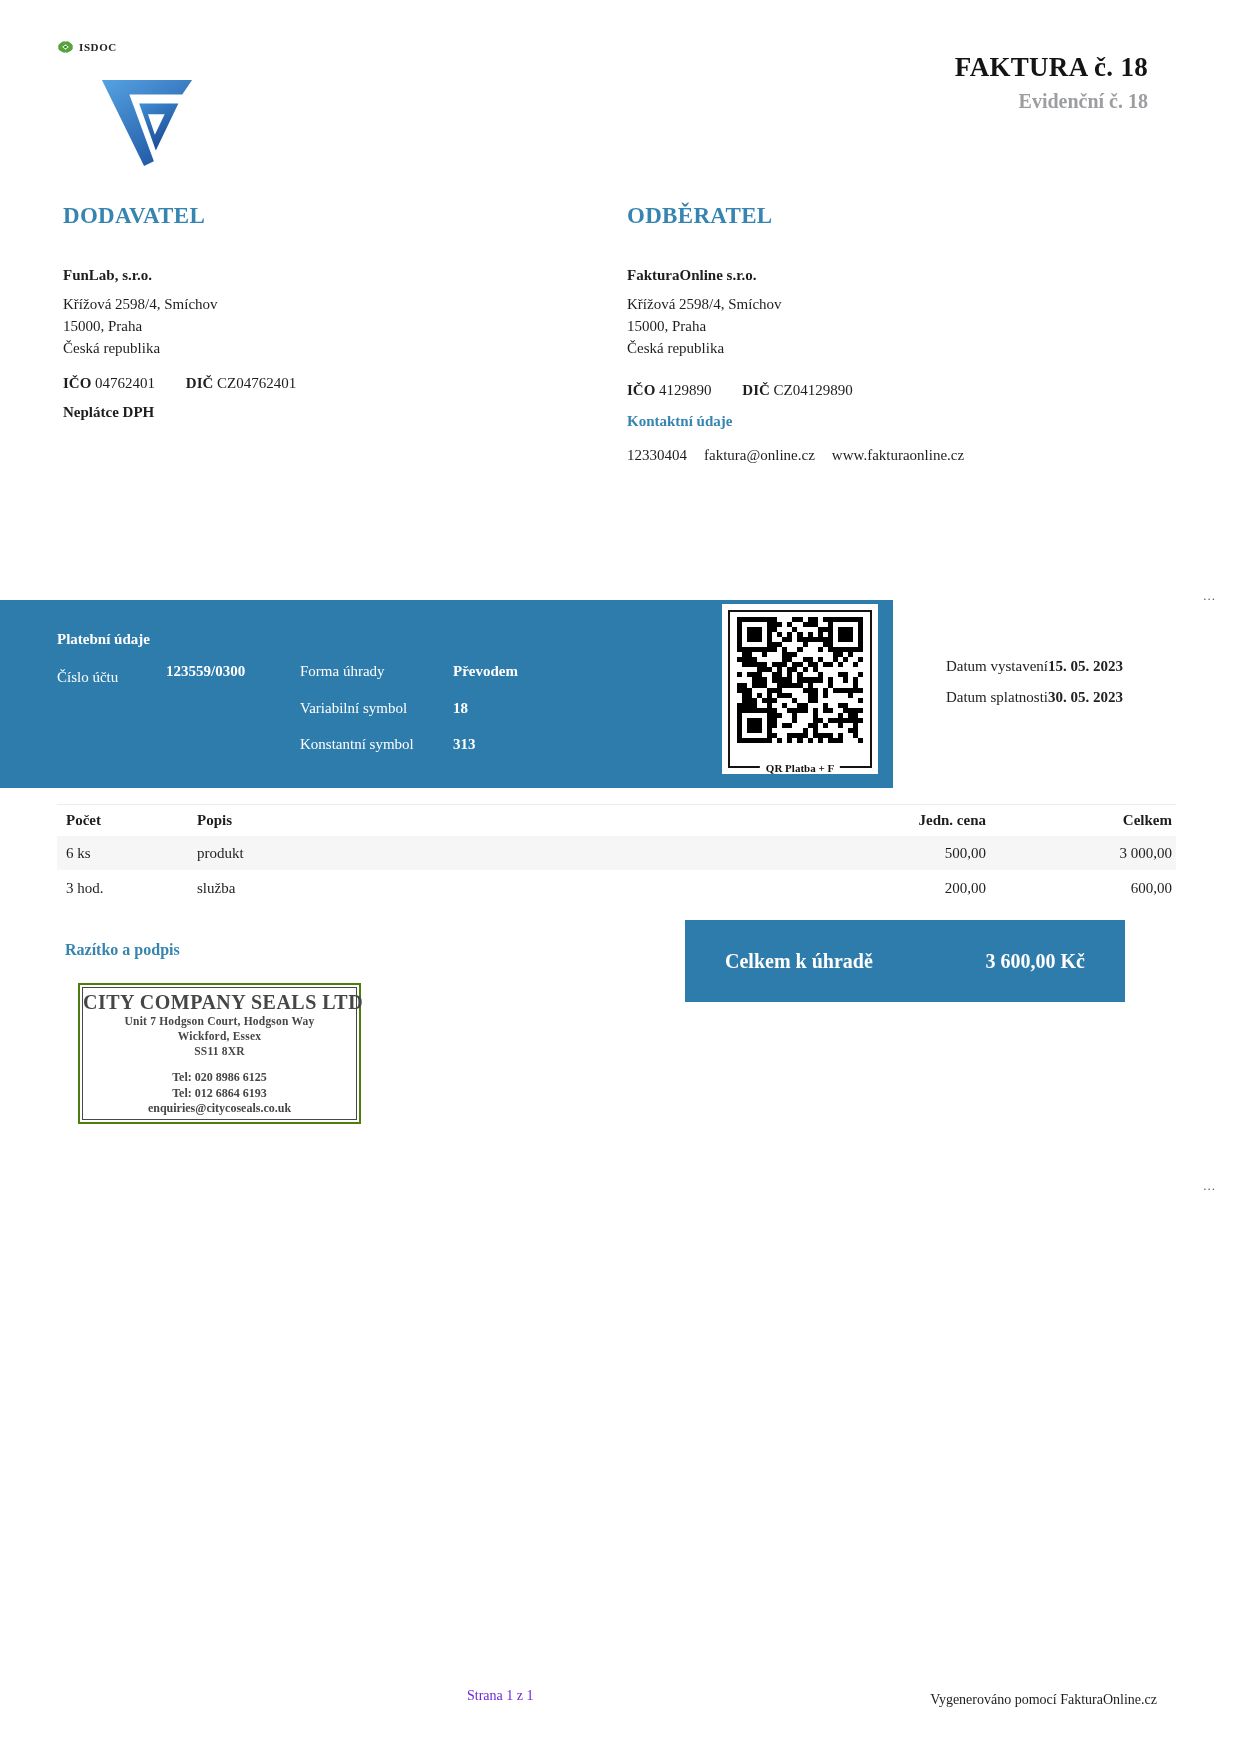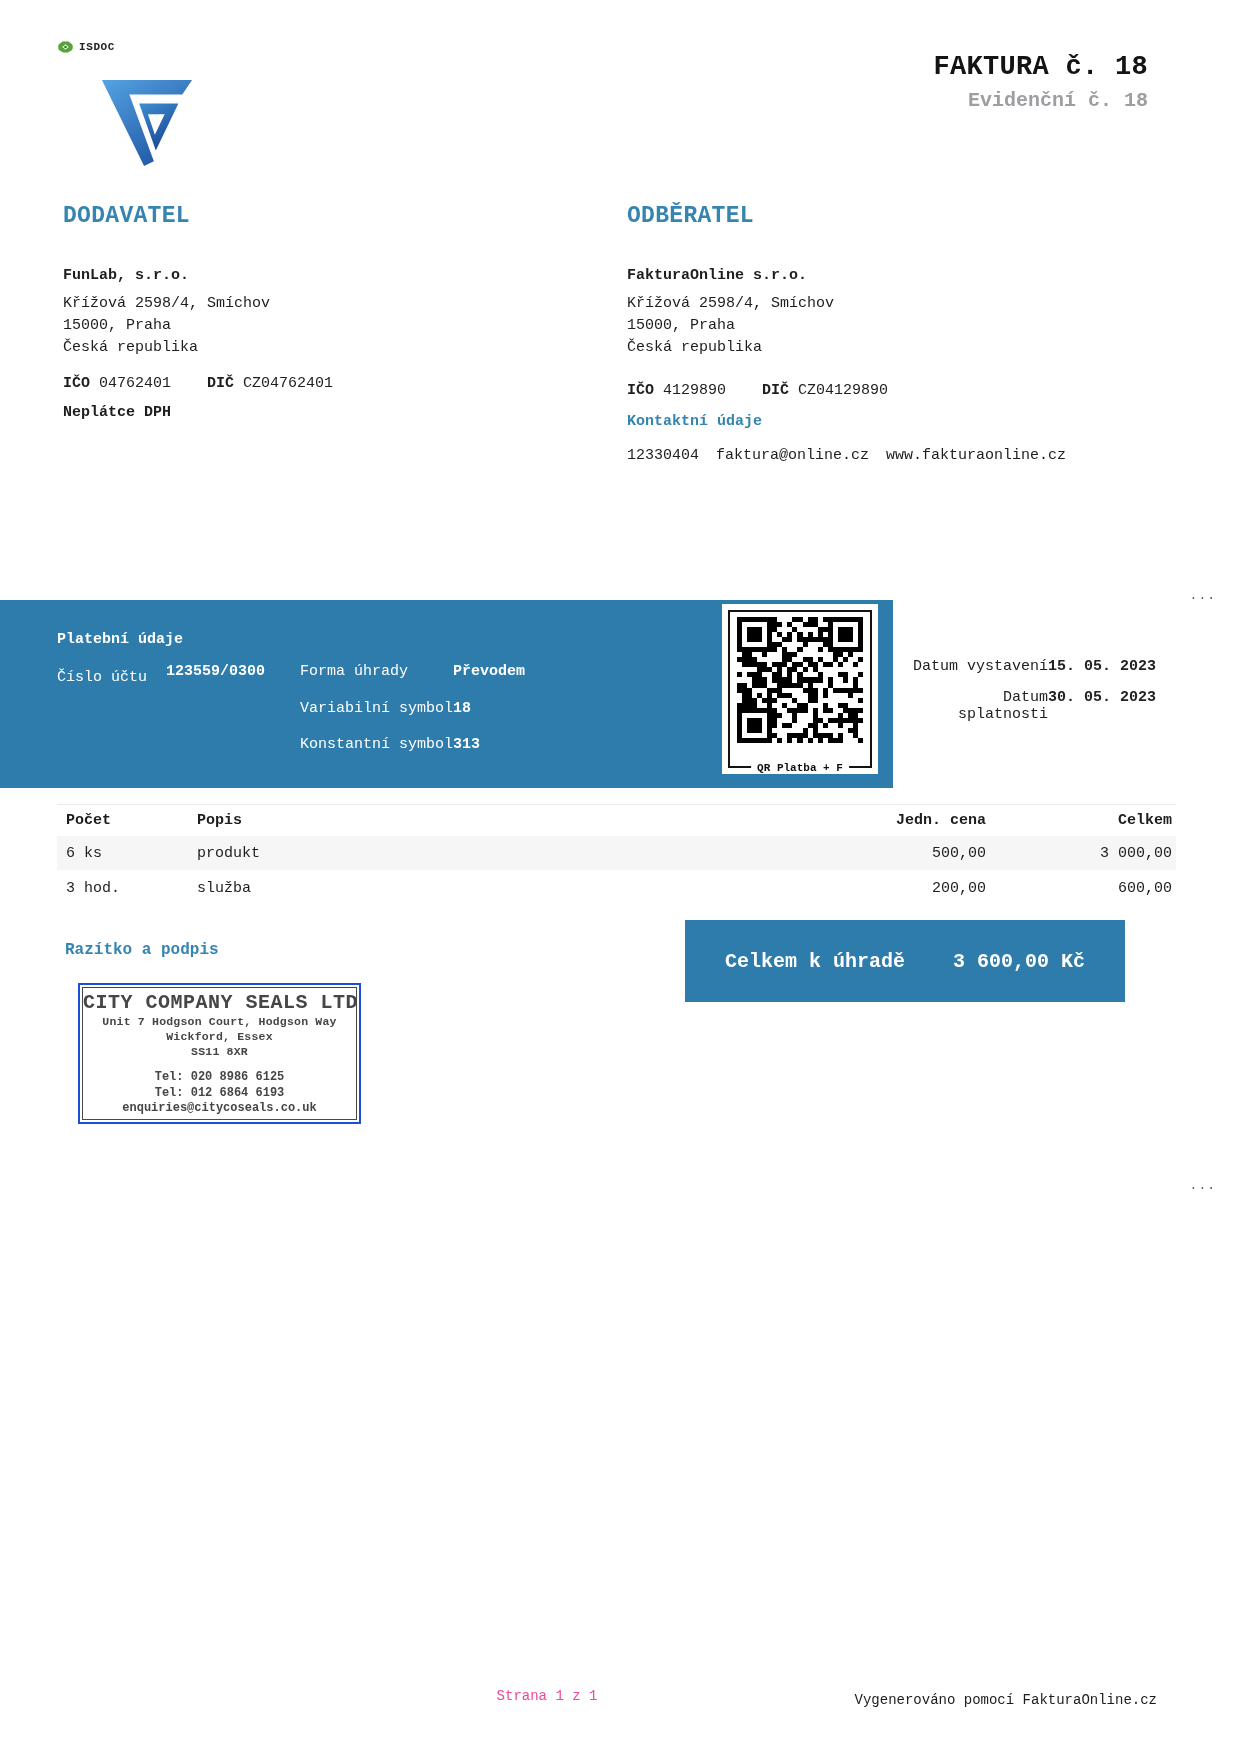--- a/index.html
+++ b/index.html
@@ -1,17 +1,17 @@
 <!DOCTYPE html>
 <html><head>
 <meta charset="utf-8">
 <style>
   html,body{margin:0;padding:0;background:#fff;}
   .page{position:relative;width:1222px;height:1754px;background:#ffffff;overflow:hidden;
-        font-family:Liberation Mono, monospace;color:#1e1e1e;}
+        font-family:Liberation Serif, serif;color:#1e1e1e;}
 
   
   .isdoc{position:absolute;left:57px;top:40px;display:flex;align-items:center;gap:5px;
          font-size:11px;font-weight:bold;color:#232323;letter-spacing:.6px;}
   .isdoc svg{width:17px;height:14px;}
   .logo{position:absolute;left:98px;top:74px;width:98px;height:98px;}
   .title-block{position:absolute;right:74px;top:52px;text-align:right;}
   .title{font-size:27px;font-weight:bold;color:#141414;letter-spacing:.3px;}
   .subtitle{font-size:20px;font-weight:bold;color:#9c9ea1;margin-top:7px;}
 
@@ -59,37 +59,37 @@
   .irow{display:grid;grid-template-columns:140px 1fr 190px 190px;align-items:center;}
   .irow.head{font-weight:bold;height:31px;}
   .irow.r0{background:#f6f6f7;height:34px;}
   .irow.r1{height:36px;}
   .c1{padding-left:9px;}
   .c3,.c4{text-align:right;}
   .c4{padding-right:4px;}
 
   
   .stamp-heading{position:absolute;left:65px;top:941px;font-size:16px;font-weight:bold;color:#3684b0;text-align:right;}
-  .stamp{position:absolute;left:78px;top:983px;width:283px;height:141px;border:2px solid #1d4ed8;
+  .stamp{position:absolute;left:78px;top:983px;width:283px;height:141px;border:2px solid #4d7c0f;
          box-sizing:border-box;padding:2px;background:#fff;}
   .stamp-inner{width:100%;height:100%;border:1px solid #474747;box-sizing:border-box;
                text-align:center;color:#464646;padding-top:3px;}
   .stamp-title{font-size:20px;font-weight:bold;letter-spacing:.5px;white-space:nowrap;}
   .stamp-line{font-size:11.5px;line-height:15px;font-weight:bold;letter-spacing:.2px;}
   .stamp-tel{font-size:12px;line-height:15.5px;font-weight:bold;margin-top:0;}
   .stamp-gap{height:11px;}
 
   
   .total-bar{position:absolute;left:685px;top:920px;width:440px;height:82px;background:#2e7cab;
              color:#fff;display:flex;align-items:center;justify-content:space-between;
              padding:0 40px;box-sizing:border-box;font-size:20px;font-weight:bold;}
 
   
-  .footer-page{position:absolute;left:467px;top:1688px;width:160px;text-align:center;
-               font-size:14px;color:#ec4899;}
+  .footer-page{position:absolute;left:467px;top:1688px;width:160px;
+               font-size:14px;color:#6d28d9;}
   .footer-gen{position:absolute;right:65px;top:1692px;font-size:14px;color:#1c1c1c;}
 
   .ellipsis{position:absolute;right:6px;color:#5a5a5a;font-size:13px;letter-spacing:1px;}
   .e1{top:588px;} .e2{top:1178px;}
 </style>
 </head>
 <body>
 
 <div class="page">
 

